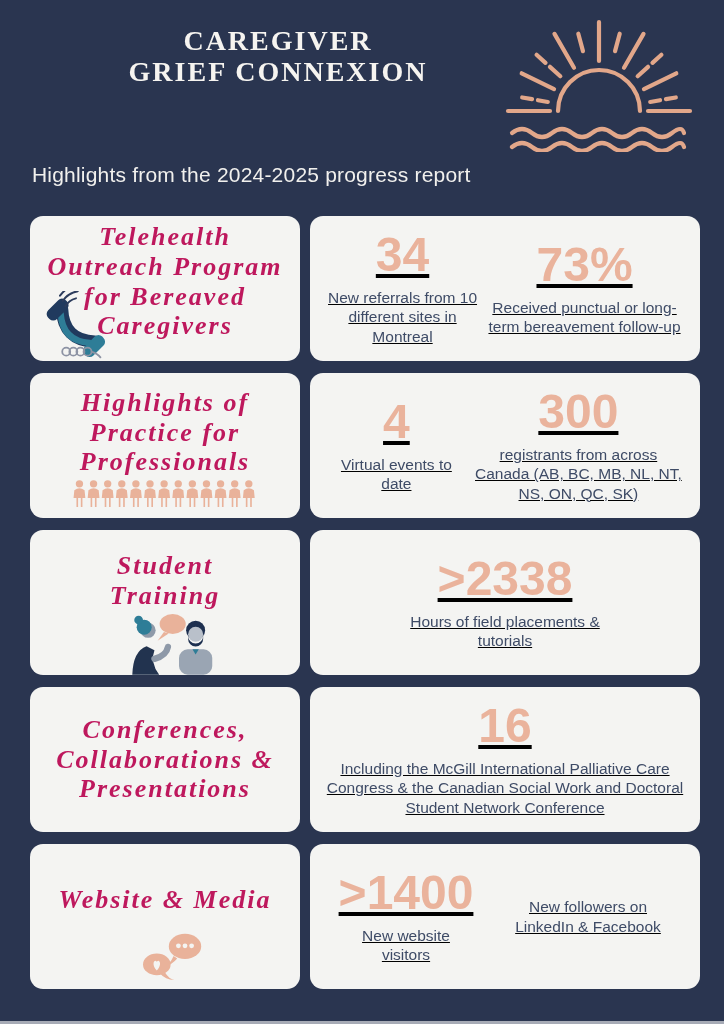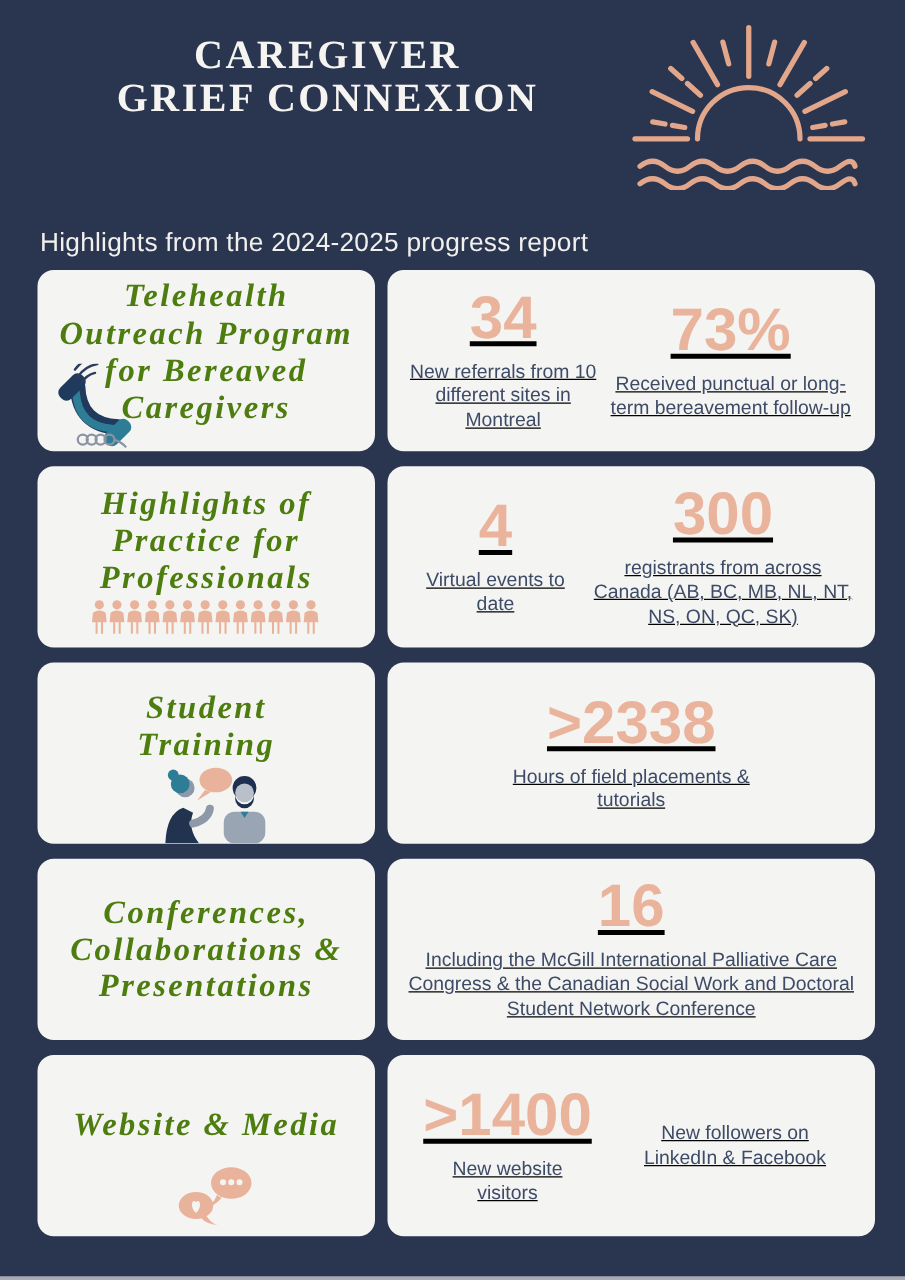--- a/index.html
+++ b/index.html
@@ -4,43 +4,43 @@
 <title>Caregiver Grief Connexion</title>
 <style>
   html,body { margin:0; padding:0; background:#1e2940; }
   .poster {
     position:relative; width:724px; height:1024px; overflow:hidden;
     background:#2a3550;
     font-family:"Liberation Sans", sans-serif;
   }
   
   .title {
-    position:absolute; top:26px; left:12px; width:500px;
+    position:absolute; top:26px; left:28px; width:500px;
     text-align:center; color:#f6f4f0;
     font-family:"Liberation Serif","DejaVu Serif",serif;
-    font-weight:bold; font-size:32px; line-height:1.1; letter-spacing:2px;
+    font-weight:bold; font-size:28px; line-height:1.1; letter-spacing:2px;
   }
   .subtitle {
-    position:absolute; top:183px; left:32px;
+    position:absolute; top:163px; left:32px;
     color:#f1f0ed; font-size:21px; letter-spacing:0.2px; font-weight:normal;
   }
   .sun { position:absolute; top:18px; left:502px; width:192px; height:134px; }
   
   .grid {
     position:absolute; top:216px; left:30px;
     display:grid; grid-template-columns:270px 390px;
     grid-auto-rows:145px; gap:12px 10px;
   }
   .card {
     background:#f4f4f2; border-radius:13px; position:relative; overflow:hidden;
   }
   .title-card {
     display:flex; align-items:center; justify-content:center;
     text-align:center; padding:0 13px;
-    color:#4d7c0f;
+    color:#be185d;
     font-family:"Liberation Serif","DejaVu Serif",serif;
     font-style:italic; font-weight:bold;
     font-size:26px; line-height:1.15; letter-spacing:2px;
   }
   .title-card .t { position:relative; z-index:2; }
   .tc-r1 .t { margin-top:-14px; }
   .tc-r2 .t { margin-top:-26px; }
   .tc-r3 .t { margin-top:-44px; max-width:180px; }
   .tc-r5 .t { margin-top:-34px; }
   

